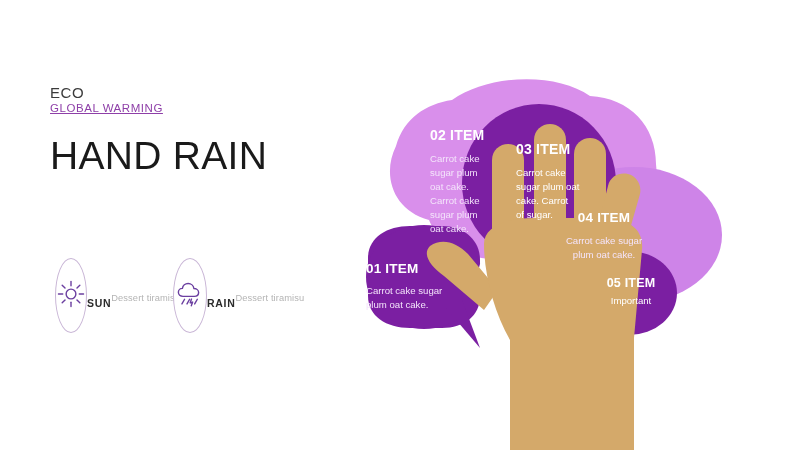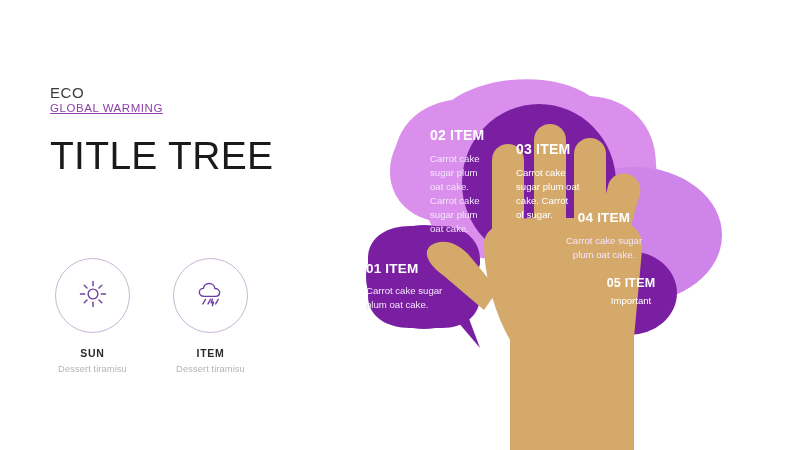--- a/index.html
+++ b/index.html
@@ -30,21 +30,21 @@
     font-size:11.5px; font-weight:700; color:#222;
     letter-spacing:.5px; margin-top:14px;
   }
   .body-copy {
     font-size:9.3px; color:#adadad; line-height:13.2px;
     margin-top:10px; width:277px; letter-spacing:.1px;
   }
 
   
   .features { position:absolute; left:55px; top:258px; display:flex; gap:43px; }
-  .feature { width:75px; display:flex; flex-direction:column; align-items:center; }
+  .feature { width:75px; display:flex; flex-direction:row; align-items:center; }
   .feature-circle {
     width:75px; height:75px; border-radius:50%;
     border:1px solid #c9b6d6; display:flex;
     align-items:center; justify-content:center;
     background:#fff;
   }
   .feature-name {
     margin-top:14px; font-size:10.5px; font-weight:700;
     color:#2b2b2b; letter-spacing:.7px;
   }
@@ -68,21 +68,21 @@
   .txt-white { fill:#ffffff; }
 </style>
 </head>
 <body>
 
 <div id="slide">
 
   <div class="left">
     <div class="eyebrow-eco">ECO</div>
     <div class="eyebrow-sub">GLOBAL WARMING</div>
-    <div class="big-title">TITLE TREE</div>
+    <div class="big-title">HAND RAIN</div>
   </div>
 
   <div class="features">
 
     <div class="feature">
       <div class="feature-circle">
         <span>
           <svg width="30" height="30" viewBox="0 0 32 32" fill="none" stroke="#6B3FA0" stroke-width="1.5" stroke-linecap="round">
             <circle cx="16" cy="16" r="5.2"></circle>
             <line x1="16" y1="2.6" x2="16" y2="7.2"></line>
@@ -107,21 +107,21 @@
             <path d="M9.5 18.5 C6.6 18.5 4.6 16.6 4.6 14.2 C4.6 11.9 6.5 10 8.9 10
                      C9.3 7 11.9 4.8 15 4.8 C18.2 4.8 20.8 7.1 21.2 10.2
                      C24 10.2 26.2 12 26.2 14.4 C26.2 16.8 24.2 18.5 21.6 18.5 Z"></path>
             <line x1="8.4" y1="26.6" x2="11.2" y2="21.6"></line>
             <line x1="13.8" y1="26.6" x2="16.6" y2="21.6"></line>
             <line x1="22.0" y1="26.6" x2="24.8" y2="21.6"></line>
             <path d="M18.6 21.4 L17.2 25.4 L19.8 24.6 L18.4 28.6"></path>
           </svg>
         </span>
       </div>
-      <div class="feature-name">ITEM</div>
+      <div class="feature-name">RAIN</div>
       <div class="feature-desc">Dessert tiramisu</div>
     </div>
 
   </div>
 
   <div class="tree">
     <svg width="450" height="372" viewBox="0 0 450 372">
 
       <g>
         <path d="M118 22 C155 -4 222 -6 256 18

